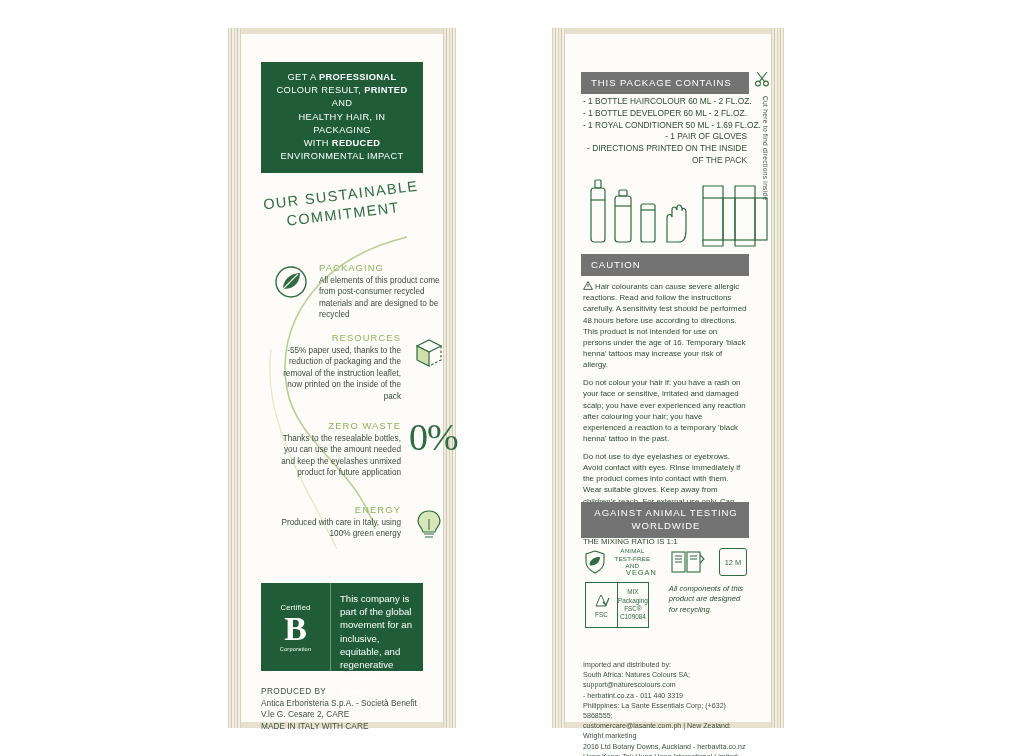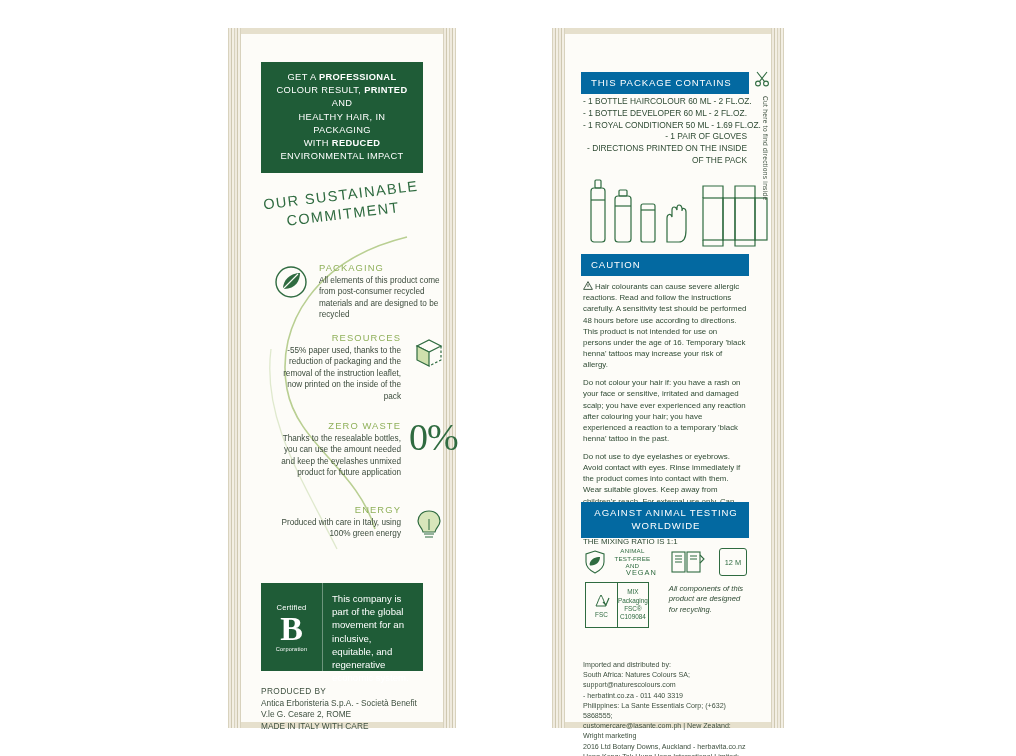--- a/index.html
+++ b/index.html
@@ -133,21 +133,21 @@
   .bcorp {
     position: absolute;
     left: 20px; right: 20px; top: 549px;
     height: 88px;
     background: #1f5c37;
     display: flex;
     align-items: stretch;
     box-sizing: border-box;
   }
   .bcorp .blogo {
-    width: 62px;
+    width: 70px;
     background: #1f5c37;
     color: #fff;
     display: flex; flex-direction: column;
     align-items: center; justify-content: center;
     border-right: 1px solid rgba(255,255,255,.35);
     box-sizing: border-box;
   }
   .bcorp .blogo .cert { font-size: 7.6px; letter-spacing: .2px; }
   .bcorp .blogo .bmark {
     font-family: "Liberation Serif", serif;
@@ -169,21 +169,21 @@
     color: #3f5140;
     font-size: 8.3px;
     line-height: 11.6px;
   }
   .produced .pd-title { letter-spacing: .4px; }
 
   
   #right-panel { left: 552px; top: 28px; width: 232px; height: 700px; }
 
   .bar {
-    background: #0369a1;
+    background: #737373;
     color: #ffffff;
     font-size: 9.6px;
     letter-spacing: .9px;
     padding: 5px 8px 6px 10px;
     box-sizing: border-box;
   }
   .bar.center { text-align: center; line-height: 12.6px; }
 
   #contains-bar { position: absolute; left: 16px; right: 22px; top: 38px; }
 
@@ -398,21 +398,21 @@
           <div class="cert">Certified</div>
           <div class="bmark">B</div>
           <div class="corp">Corporation</div>
         </div>
         <div class="btext">This company is part of the global movement for an inclusive, equitable, and regenerative economic system.</div>
       </div>
 
       <div class="produced">
         <div class="pd-title">PRODUCED BY</div>
         <div>Antica Erboristeria S.p.A. - Società Benefit</div>
-        <div>V.le G. Cesare 2, ROME</div>
+        <div>V.le G. Cesare 2, CARE</div>
         <div>MADE IN ITALY WITH CARE</div>
       </div>
 
     </div>
   </div>
 
   <div class="panel" id="right-panel">
     <div class="flap-top"></div>
     <div class="flap-bot"></div>
     <div class="edge-l"></div>

